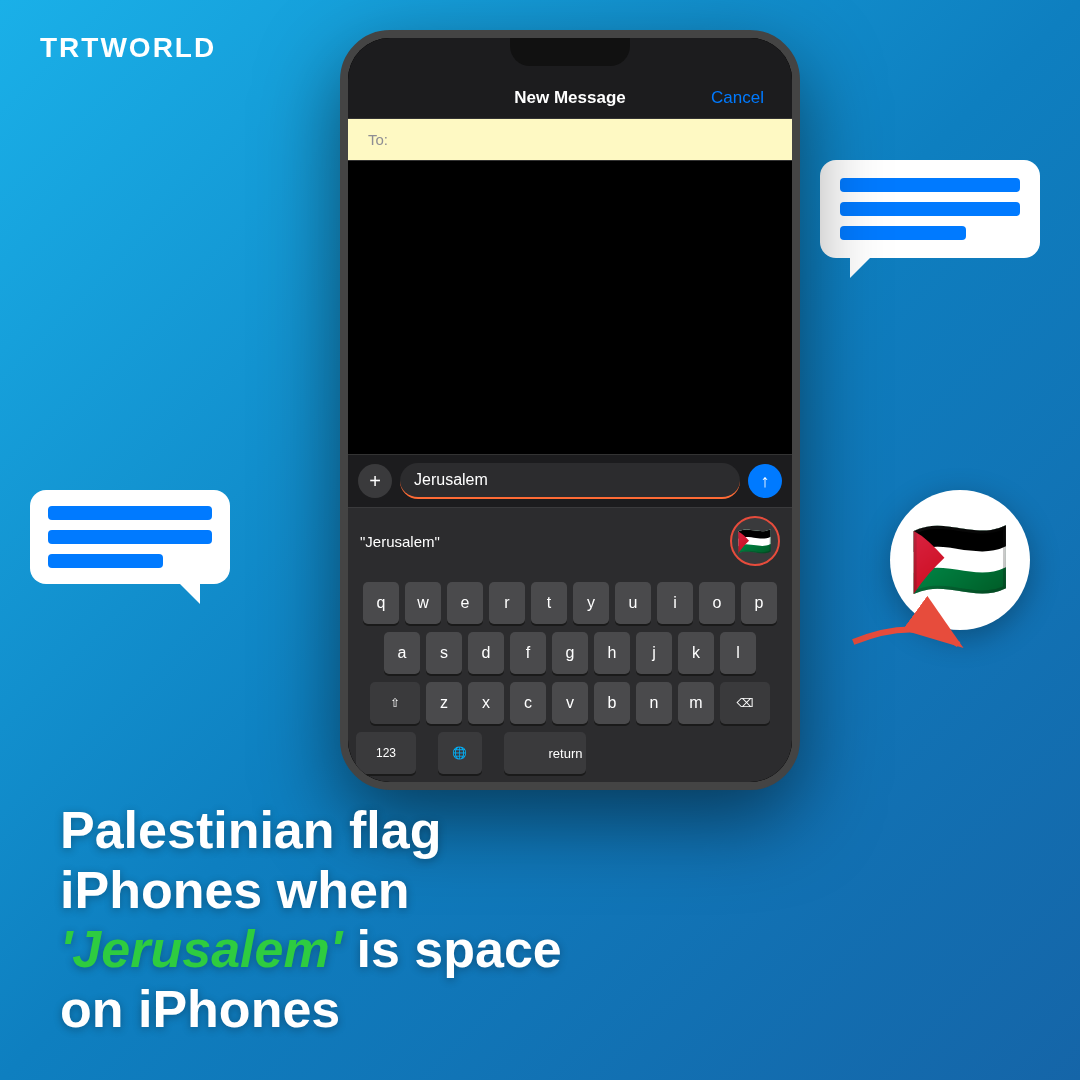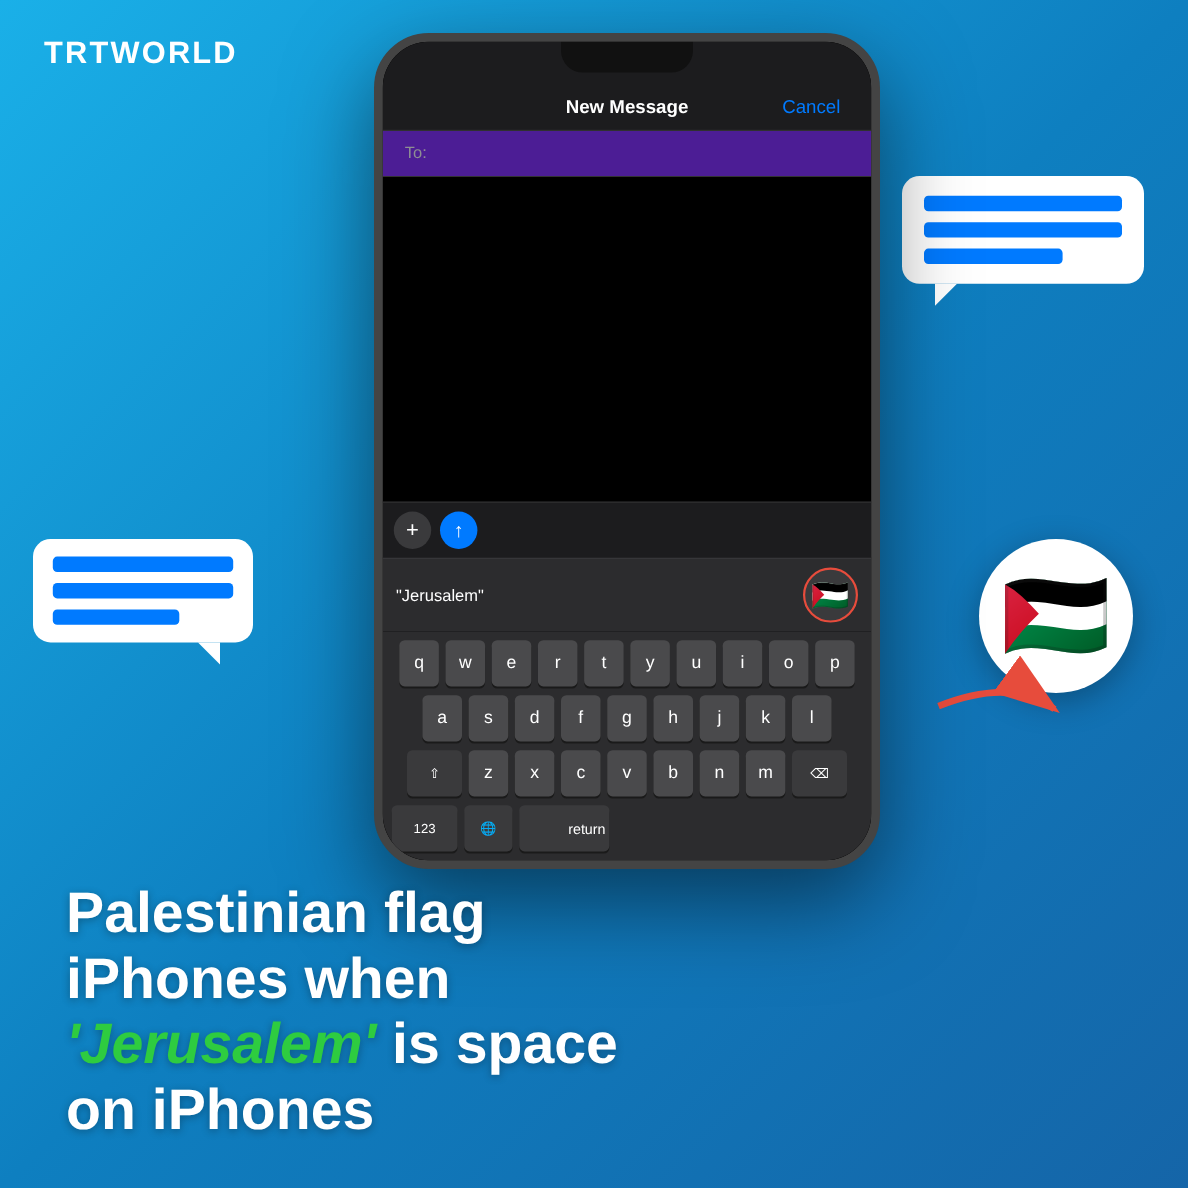--- a/index.html
+++ b/index.html
@@ -84,21 +84,21 @@
 
     .message-cancel {
       position: absolute;
       right: 28px;
       color: #007AFF;
       font-size: 17px;
     }
 
     
     .to-field {
-      background: #4c1d95;
+      background: #fef9c3;
       padding: 12px 20px;
       border-bottom: 1px solid #333;
       display: flex;
       align-items: center;
     }
 
     .to-label {
       color: #8e8e93;
       font-size: 15px;
       margin-right: 8px;
@@ -230,21 +230,21 @@
       display: flex;
       align-items: center;
       justify-content: center;
       height: 42px;
       flex: 1;
       box-shadow: 0 2px 0 #1a1a1a;
     }
 
     .bottom-row {
       display: flex;
-      gap: 6px;
+      gap: 22px;
       padding: 0 4px;
     }
 
     
     .speech-bubble-right {
       position: absolute;
       top: 160px;
       right: 40px;
       width: 220px;
       background: white;
@@ -392,20 +392,21 @@
       <div class="to-field">
         <span class="to-label">To:</span>
       </div>
 
       <div class="message-body"></div>
 
       <div class="input-bar">
         <div class="plus-btn">
           <span>+</span>
         </div>
+        <div class="text-input-field">Jerusalem</div>
         <div class="send-btn">
           <span>↑</span>
         </div>
       </div>
 
       <div class="autocorrect-bar">
         <span class="autocorrect-text">"Jerusalem"</span>
         <div class="flag-circle-small">
           <span>🇵🇸</span>
         </div>

